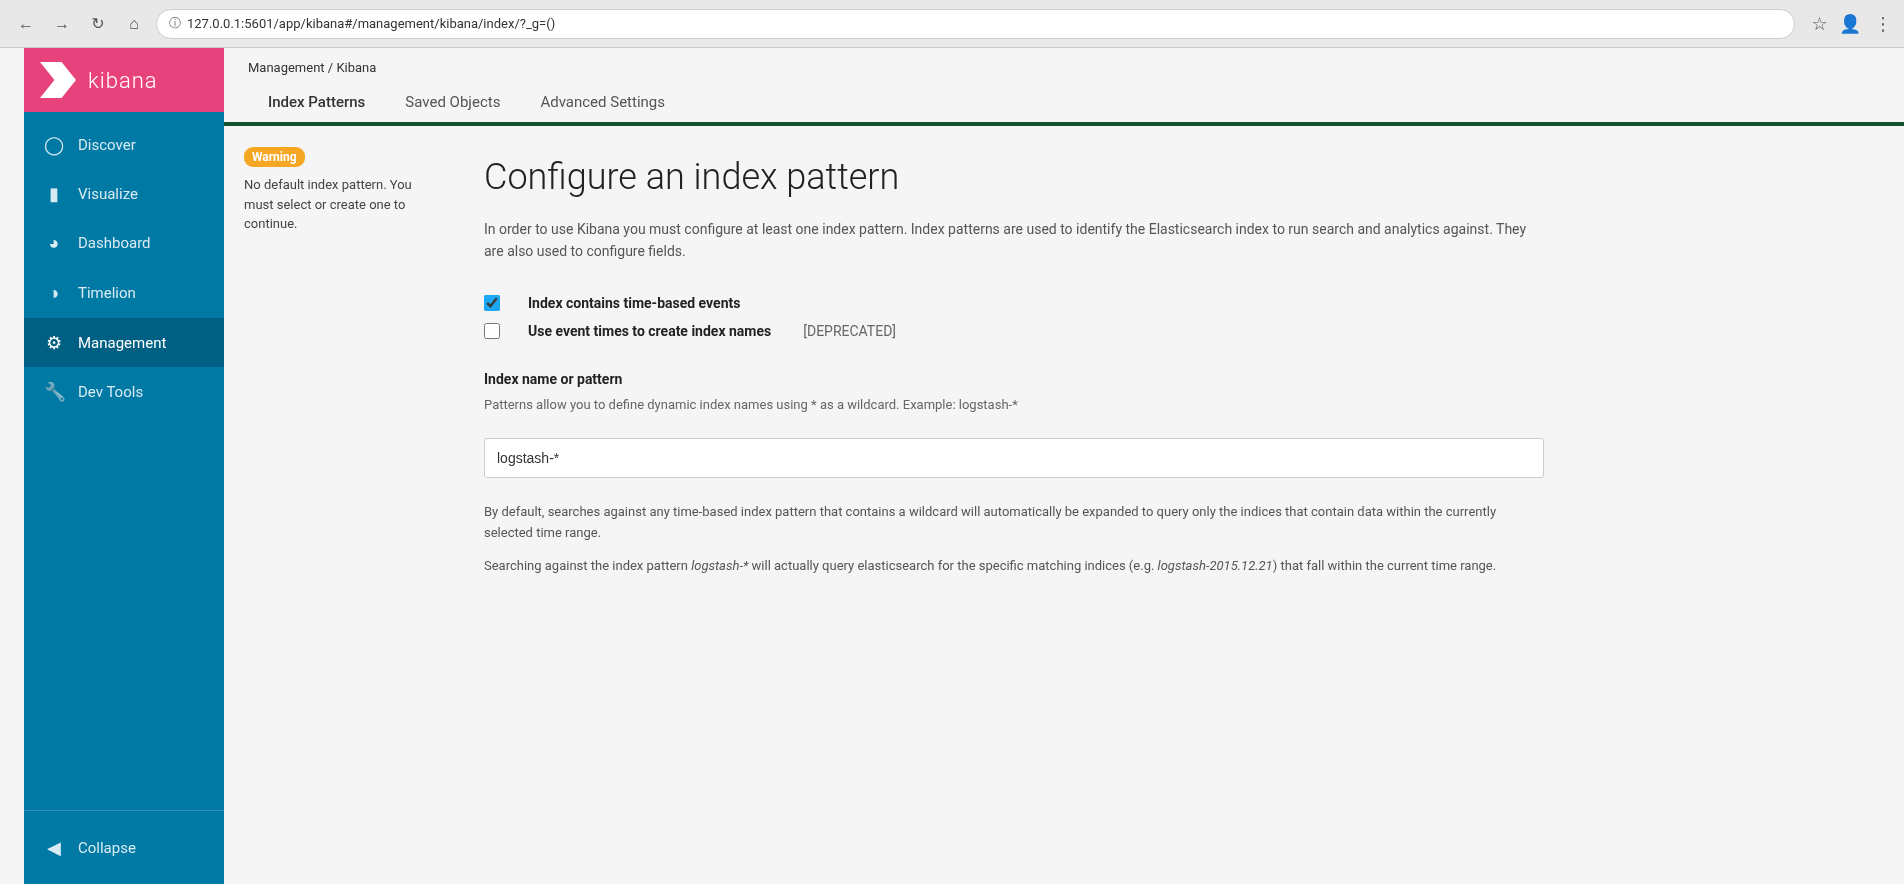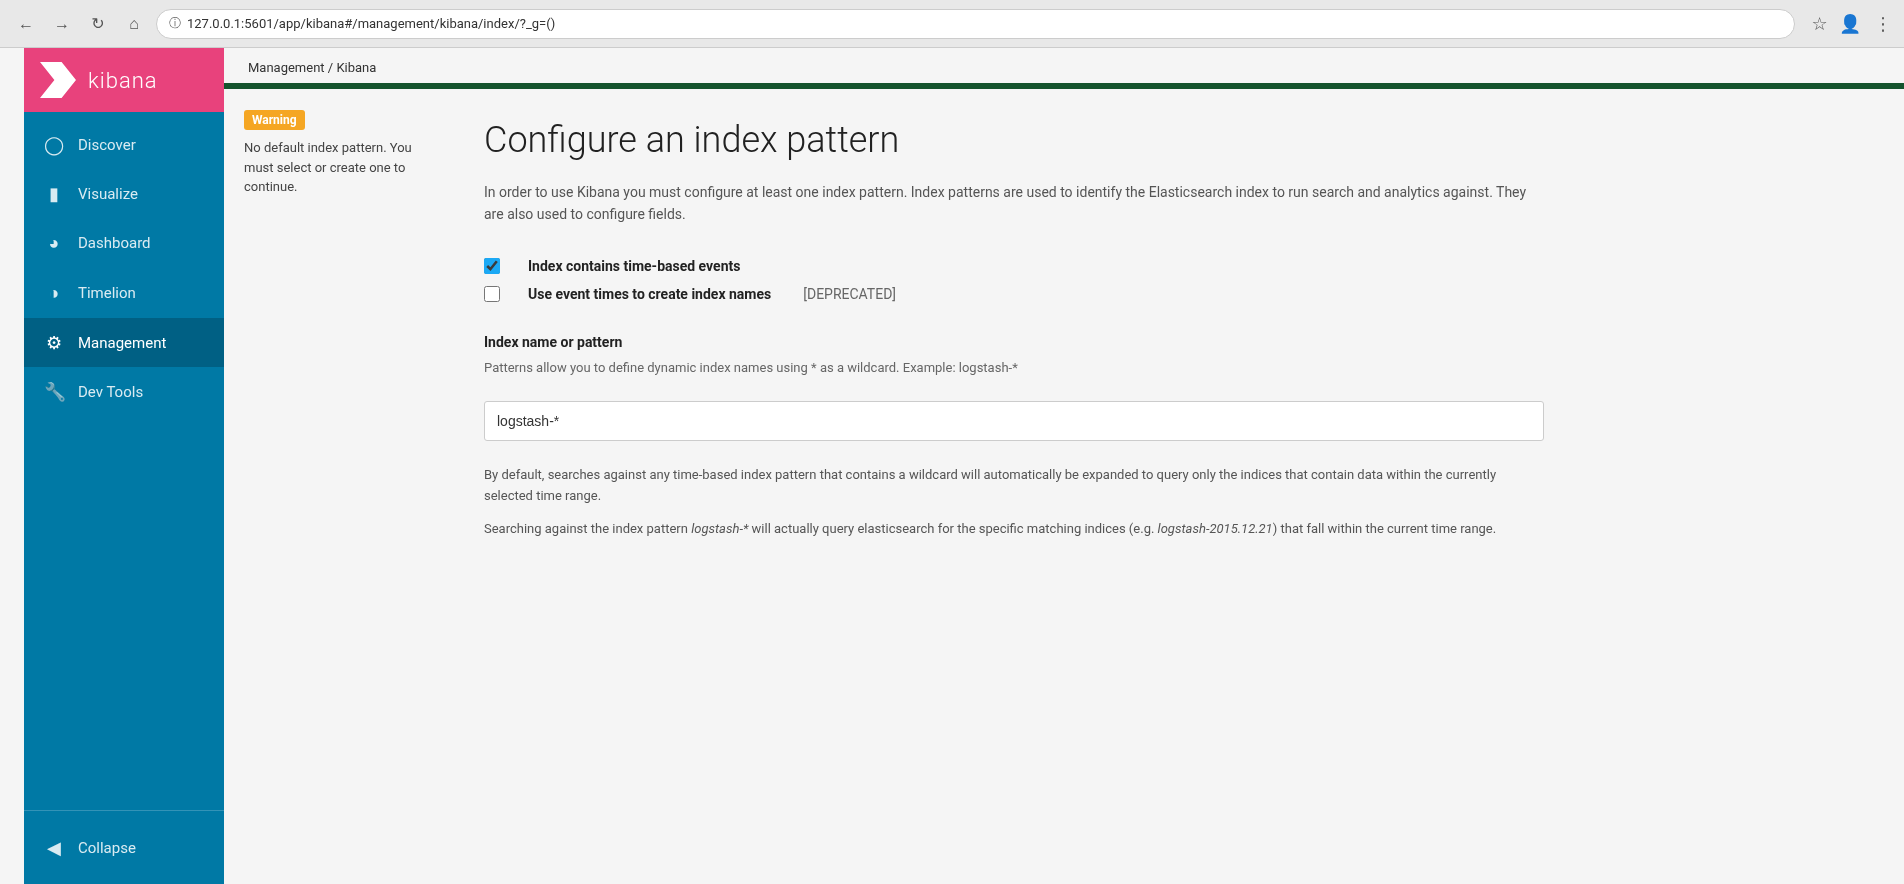--- a/index.html
+++ b/index.html
@@ -121,21 +121,21 @@
       display: flex;
       flex-direction: column;
       overflow: hidden;
       background: #f5f5f5;
     }
 
     
     .top-nav {
       background: #f5f5f5;
       padding: 0 24px;
-      border-bottom: 6px solid #14532d;
+      border-bottom: 4px solid #14532d;
     }
     .breadcrumb {
       font-size: 13px;
       color: #666;
       padding: 12px 0 8px;
     }
     .breadcrumb span { color: #333; }
     .tab-bar {
       display: flex;
       gap: 0;
@@ -168,21 +168,21 @@
       flex-shrink: 0;
       padding: 20px 20px;
     }
     .warning-badge {
       display: inline-block;
       background: #f5a623;
       color: white;
       font-size: 12px;
       font-weight: 700;
       padding: 3px 8px;
-      border-radius: 3px;
+      border-radius: 9px;
       margin-bottom: 8px;
     }
     .warning-text {
       font-size: 13px;
       color: #444;
       line-height: 1.5;
     }
 
     
     .form-area {
@@ -330,20 +330,31 @@
   </aside>
 
   <div class="main-content">
 
     <div class="top-nav">
       <div class="breadcrumb">
         <span>Management</span>
         <span> / </span>
         <span>Kibana</span>
       </div>
+      <div class="tab-bar">
+        <div class="tab-item active">
+          <span>Index Patterns</span>
+        </div>
+        <div class="tab-item">
+          <span>Saved Objects</span>
+        </div>
+        <div class="tab-item">
+          <span>Advanced Settings</span>
+        </div>
+      </div>
     </div>
 
     <div class="content-area">
 
       <div class="warning-panel">
         <div class="warning-badge">Warning</div>
         <div class="warning-text">No default index pattern. You must select or create one to continue.</div>
       </div>
 
       <div class="form-area">

